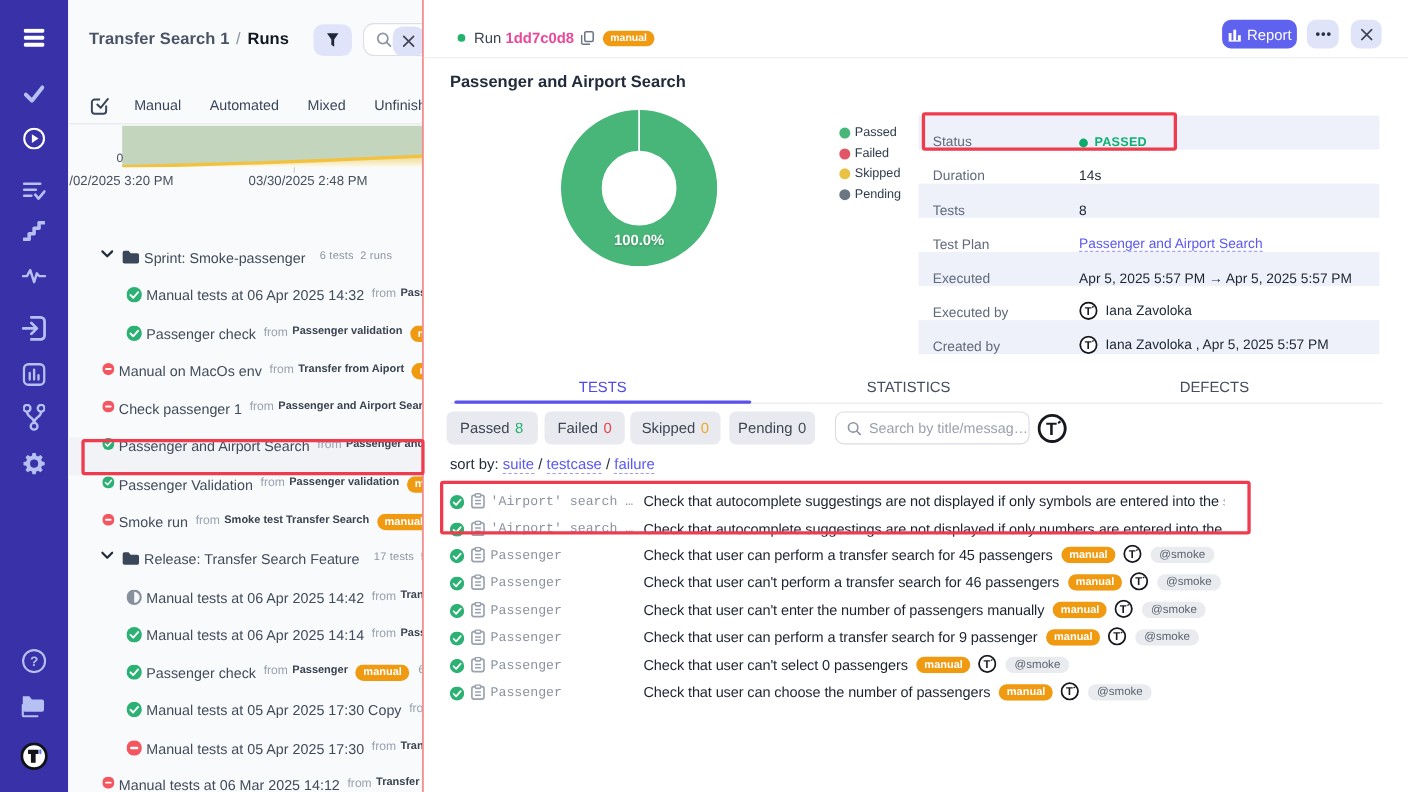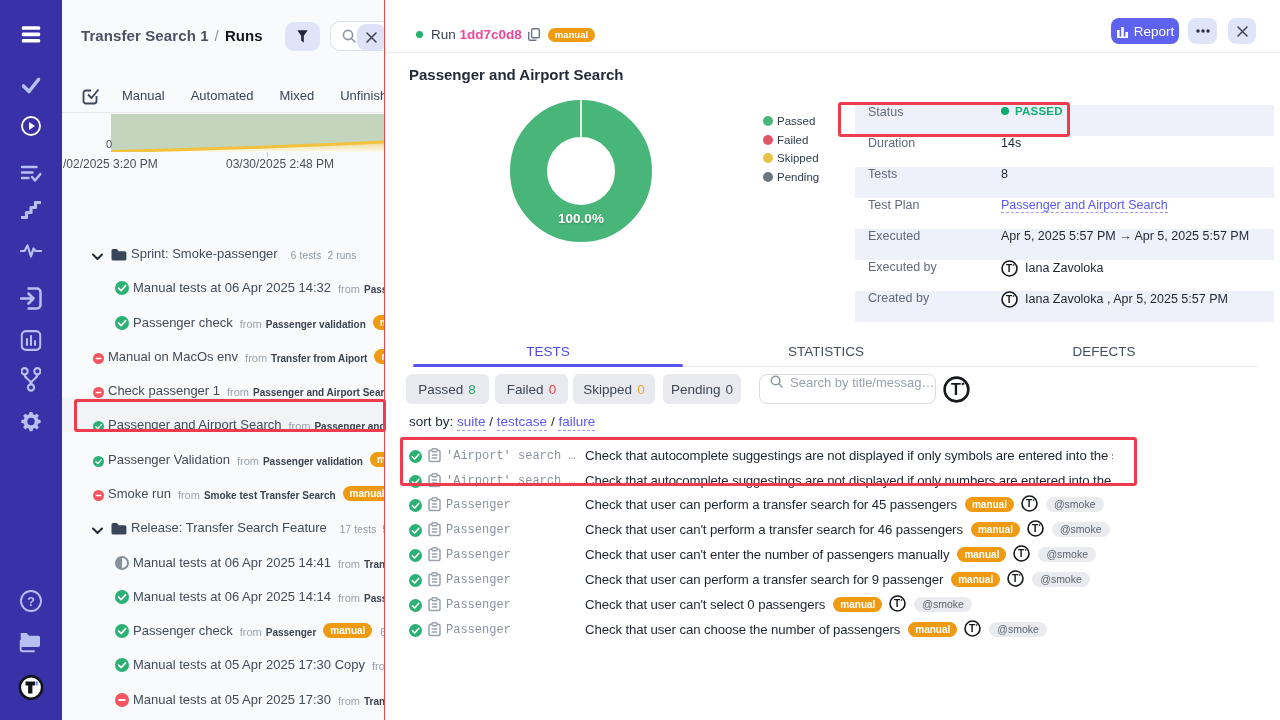--- a/index.html
+++ b/index.html
@@ -17,52 +17,52 @@
 .searchpill{position:absolute;left:268px;top:21px;width:130px;height:30px;border:1px solid #dcdfe5;border-radius:10px;background:#fff;display:flex;align-items:center;padding-left:11px}
 .xbtn{position:absolute;left:295px;top:24px;width:29px;height:27px;background:#dde2f9;border-radius:9px;display:flex;align-items:center;justify-content:center}
 #lp .tabs{position:absolute;left:0;top:79px;width:322px;height:34px;border-bottom:1px solid #e7e8ec;display:flex;align-items:center;font-size:13px;color:#39455a}
 #lp .tabs span{margin-right:26px;flex:none}
 #lp .tabs svg{flex:none}
 
 #chart{position:absolute;left:49px;top:114px;width:273px;height:38px}
 .axis0{position:absolute;left:38px;top:138px;width:12px;text-align:right;font-size:11px;color:#47505f}
 .xlab{position:absolute;top:157px;font-size:12px;color:#47505f;white-space:nowrap}
 
-.trow{position:absolute;left:0;width:322px;height:34px;display:flex;align-items:flex-end;white-space:nowrap;overflow:hidden;font-size:13px;color:#414b5a}
+.trow{position:absolute;left:0;width:322px;height:34px;display:flex;align-items:flex-start;white-space:nowrap;overflow:hidden;font-size:13px;color:#414b5a}
 .trow .nm{margin:0 7px 0 4px;flex:none}
 .trow .from{font-size:11px;color:#99a2ae;margin-right:4px}
 .trow .fb{font-size:10px;font-weight:bold;color:#3a4350;margin-right:7px}
 .trow .cnt{font-size:10px;color:#8b95a1;margin-left:6px;letter-spacing:.2px}
 .badge{display:inline-block;flex:none;background:#f09a12;color:#fff;font-size:10px;font-weight:bold;border-radius:8px;height:15px;line-height:15px;padding:0 7px}
 .icon15{flex:none}
 
 #mp{position:absolute;left:384px;top:0;width:896px;height:720px;background:#fff;border-left:1px solid #ef4444}
 #mp .runhdr{position:absolute;left:31px;top:27px;display:flex;align-items:center;font-size:13.5px;color:#3a4351}
 #mp .divider{position:absolute;left:0;top:52px;width:896px;height:1px;background:#eceef2}
 #mp h1{position:absolute;left:24px;top:66px;font-size:15px;font-weight:bold;color:#222b3a}
 .mbtn{position:absolute;border-radius:8px}
 #reportbtn{left:726px;top:18px;width:68px;height:26px;background:#5f62ee;color:#fff;font-size:13.5px;display:flex;align-items:center;justify-content:center;gap:5px}
 #dotsbtn{left:803px;top:18px;width:29px;height:26px;background:#e0e4f9;display:flex;align-items:center;justify-content:center}
 #closebtn{left:843px;top:18px;width:28px;height:26px;background:#e0e4f9;display:flex;align-items:center;justify-content:center}
 
 .leg{position:absolute;left:378px;display:flex;align-items:center;font-size:11.5px;color:#2f3b4c}
 .leg i{width:10px;height:10px;border-radius:50%;margin-right:4px;flex:none}
 
-.srow{position:absolute;left:470px;width:419px;height:31px;display:flex;align-items:flex-start;font-size:12.5px}
+.srow{position:absolute;left:450px;width:419px;height:31px;display:flex;align-items:flex-end;font-size:12.5px}
 .srow .val b{font-weight:normal}
 .srow.odd{background:#eef1f9}
 .srow .lab{width:146px;padding-left:13px;color:#616a7b;flex:none}
 .srow .val{color:#1e2633;display:flex;align-items:center}
 
 .mtab{position:absolute;top:344px;width:278px;text-align:center;font-size:13.5px;color:#454d5e}
 #tabline{position:absolute;left:24px;top:366px;width:848px;height:1px;background:#e8e9ee}
 #tabul{position:absolute;left:28px;top:364px;width:270px;height:3px;background:#5a52ea;border-radius:2px}
 
 .fbtn{position:absolute;top:374px;height:30px;background:#e9eaef;border-radius:6px;display:flex;align-items:center;justify-content:center;font-size:13.5px;color:#3c4654;gap:5px}
-#searchbox{position:absolute;left:374px;top:374px;width:177px;height:30px;border:1px solid #d9dce3;border-radius:8px;background:#fff;display:flex;padding-left:10px;font-size:13px;color:#9aa1ad;gap:7px}
+#searchbox{position:absolute;left:374px;top:374px;width:177px;height:30px;border:1px solid #d9dce3;border-radius:8px;background:#fff;display:flex;align-items:center;padding-left:10px;font-size:13px;color:#9aa1ad;gap:7px}
 
 #sortby{position:absolute;left:24px;top:414px;font-size:13.5px;color:#232c3a}
 #sortby a{color:#5a58f2;text-decoration:none;border-bottom:1.5px dashed #9b9cf5;padding-bottom:1px}
 
 .mrow{position:absolute;left:20px;width:860px;height:25px;display:flex;align-items:flex-end;white-space:nowrap;overflow:hidden}
 .mrow .suite{font-family:"Liberation Mono",monospace;font-size:12px;color:#8b939f;width:139px;flex:none;overflow:hidden;margin-left:5px}
 .mrow>svg{flex:none}
 .mrow .desc{font-size:13.2px;color:#1d2430;margin-right:8px;letter-spacing:-0.1px}
 .mbadge{display:inline-block;flex:none;background:#f09a12;color:#fff;font-size:10px;font-weight:bold;border-radius:8px;height:15px;line-height:15px;padding:0 7px;margin-right:7px}
 .smoke{display:inline-block;flex:none;background:#e9ebef;color:#5b6470;font-size:10.5px;border-radius:8px;height:15px;line-height:15px;padding:0 8px;margin-left:8px}
@@ -290,21 +290,21 @@
   <svg class="icon15" style="margin-left:8px" width="16" height="13" viewBox="0 0 16 13">
           <use href="#fold"></use>
         </svg>
   <span class="nm">Release: Transfer Search Feature</span>
         <span class="cnt">17 tests&nbsp; 5 runs</span>
  </div>
  <div class="trow" style="top:536px">
   <svg class="icon15" style="margin-left:53px" width="14" height="14" viewBox="0 0 14 14">
           <use href="#half"></use>
         </svg>
-  <span class="nm">Manual tests at 06 Apr 2025 14:41</span>
+  <span class="nm">Manual tests at 06 Apr 2025 14:42</span>
         <span class="from">from</span>
         <span class="fb">Transfer Search</span>
  </div>
  <div class="trow" style="top:570px">
   <svg class="icon15" style="margin-left:53px" width="14" height="14" viewBox="0 0 14 14">
           <use href="#chk"></use>
         </svg>
   <span class="nm">Manual tests at 06 Apr 2025 14:14</span>
         <span class="from">from</span>
         <span class="fb">Passenger validation</span>

